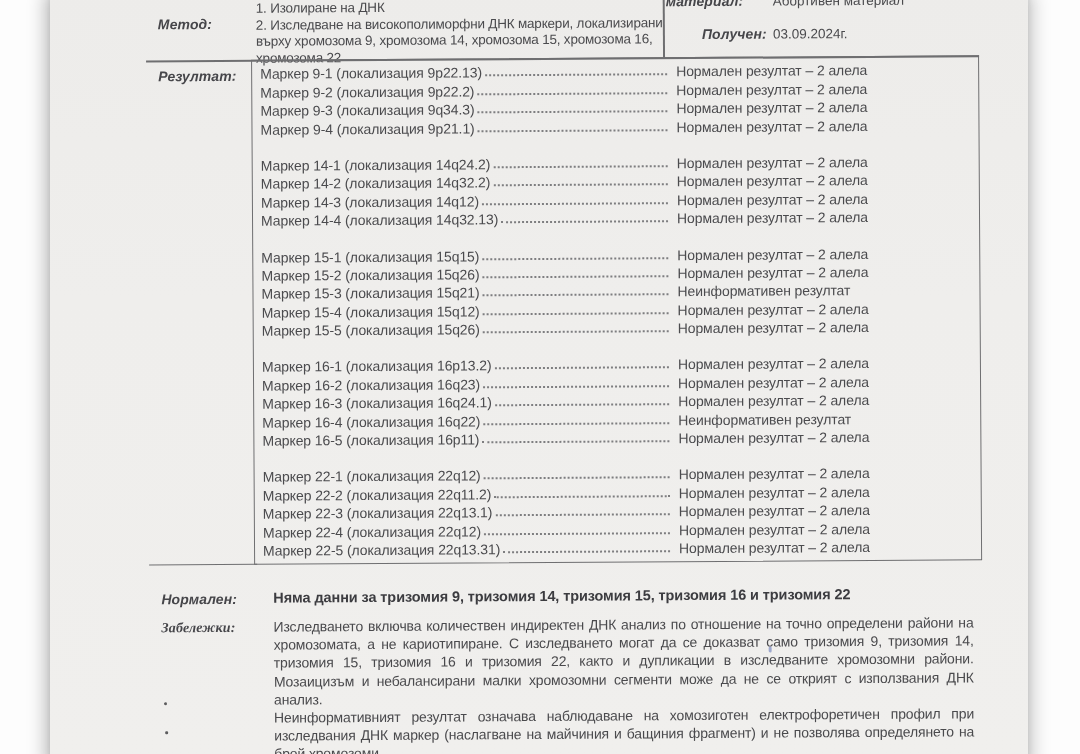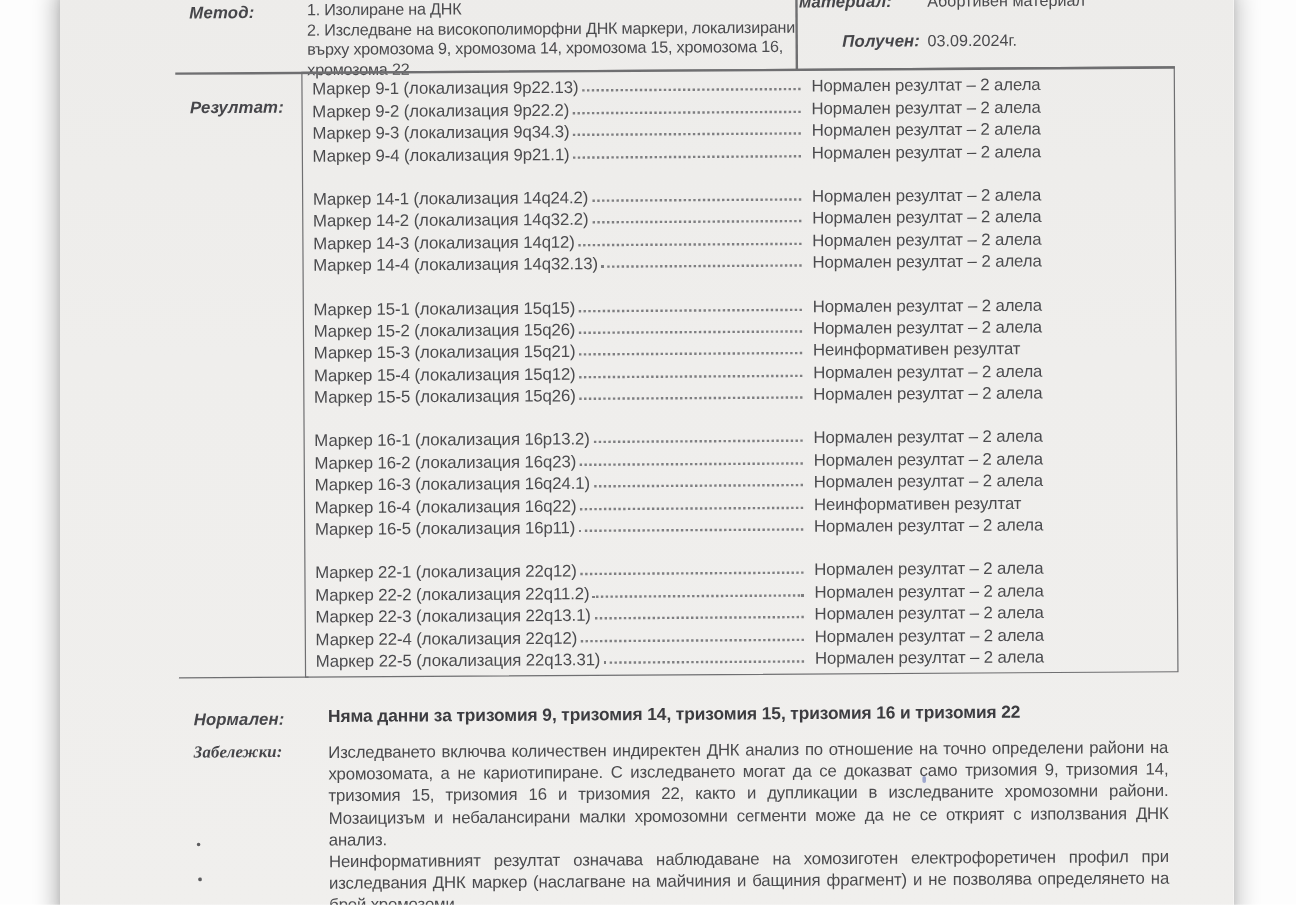--- a/index.html
+++ b/index.html
@@ -49,38 +49,38 @@
   .speck.s2{left:113px;top:729px;width:2.5px;height:2.5px;}
   .speck.ink{left:717px;top:648px;width:3px;height:6px;background:rgba(92,112,182,0.55);border-radius:2px;}
 </style>
 </head>
 <body>
 
 <div class="canvas">
   <div class="page">
     <div class="content">
 
-      <div class="lbl" style="left:110px;top:0px;">Метод:</div>
+      <div class="lbl" style="left:110px;top:14px;">Метод:</div>
       <div class="method-content">
         <div class="method-line">1. Изолиране на ДНК</div>
         <div class="method-line">2. Изследване на високополиморфни ДНК маркери, локализирани</div>
         <div class="method-line">върху хромозома 9, хромозома 14, хромозома 15, хромозома 16,</div>
         <div class="method-line">хромозома 22</div>
       </div>
 
       <div class="vsep"></div>
 
       <div class="lbl" style="left:618px;top:-6px;">материал:</div>
       <div class="val" style="left:725px;top:-5px;">Абортивен материал</div>
       <div class="lbl" style="left:654px;top:27px;">Получен:</div>
       <div class="val" style="left:725px;top:28px;">03.09.2024г.</div>
 
       <div class="rule"></div>
 
-      <div class="lbl" style="left:110px;top:79px;">Резултат:</div>
+      <div class="lbl" style="left:110px;top:66px;">Резултат:</div>
       <div class="result-box">
           <div class="marker-group">
             <div class="marker-row">
               <span class="marker-name">Маркер 9-1 (локализация 9p22.13)</span>
               <span class="leader"></span>
               <span class="marker-result">Нормален резултат – 2 алела</span>
             </div>
             <div class="marker-row">
               <span class="marker-name">Маркер 9-2 (локализация 9p22.2)</span>
               <span class="leader"></span>

